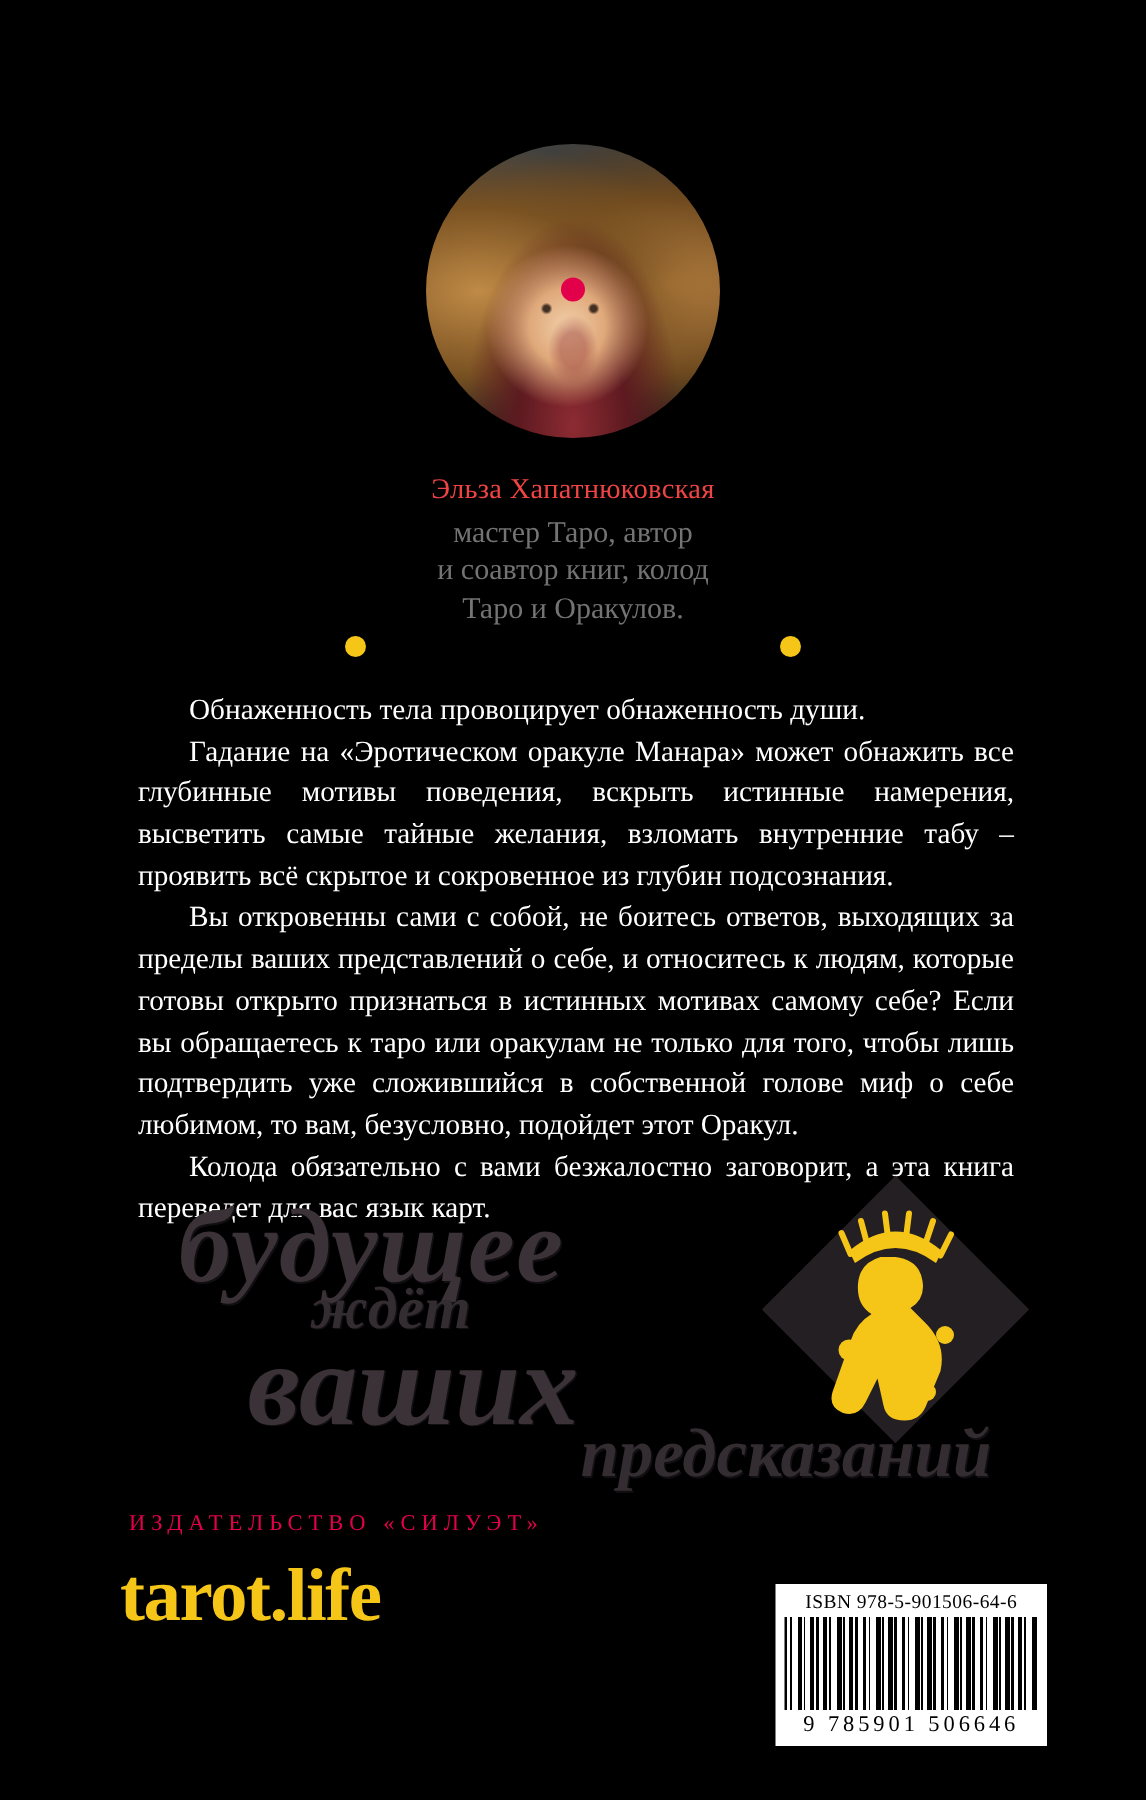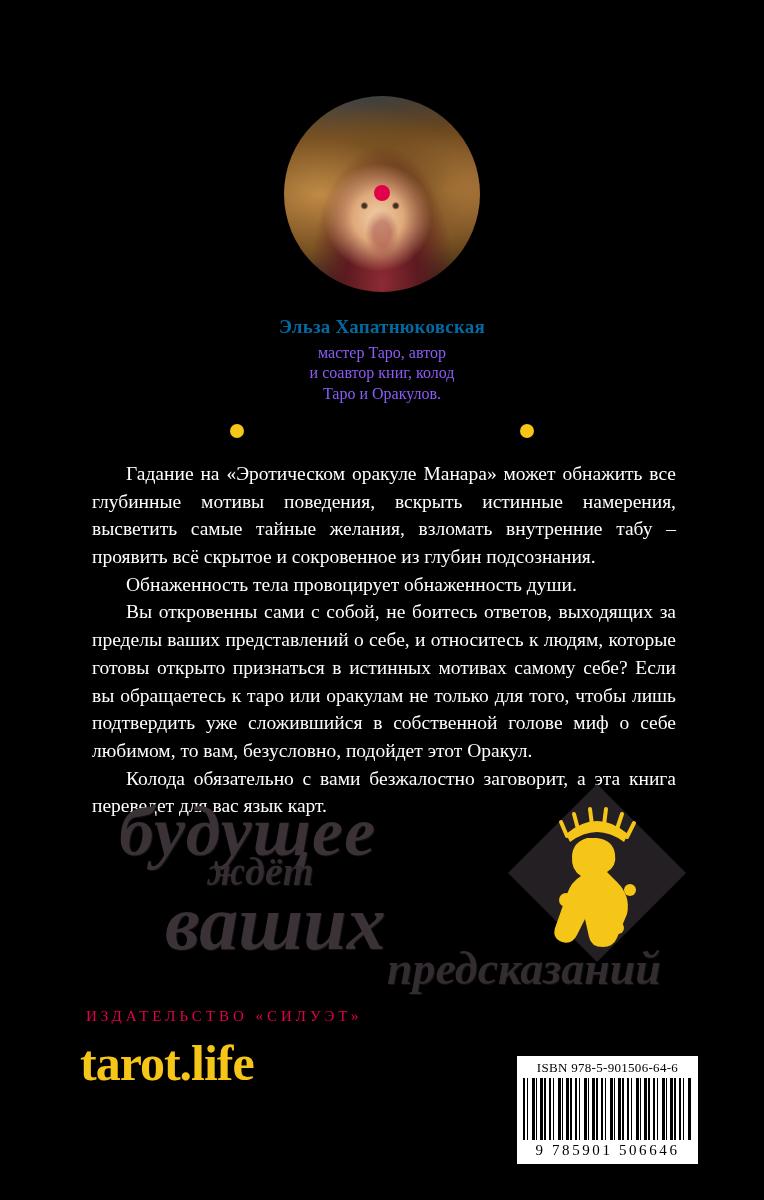--- a/index.html
+++ b/index.html
@@ -80,32 +80,32 @@
       linear-gradient(90deg, rgba(0,0,0,0) 30%, rgba(10,10,12,.92) 33%, rgba(10,10,12,.92) 47%, rgba(0,0,0,0) 50%,
         rgba(0,0,0,0) 52%, rgba(10,10,12,.92) 55%, rgba(10,10,12,.92) 69%, rgba(0,0,0,0) 72%),
       radial-gradient(ellipse at 50% 84%, rgba(120,70,60,.5) 0 8%, rgba(120,70,60,0) 16%);
     -webkit-mask-image: radial-gradient(ellipse at 50% 43%, #000 0 42%, rgba(0,0,0,0) 58%);
             mask-image: radial-gradient(ellipse at 50% 43%, #000 0 42%, rgba(0,0,0,0) 58%);
   }
 
   .author-name {
     margin-top: 24px;
     font-size: 19px;
-    font-weight: bold;
-    color: #0369a1;
+    font-weight: normal;
+    color: #ef4444;
     letter-spacing: .2px;
     text-align: left;
     line-height: 1.2;
   }
   .author-desc {
     margin-top: 4px;
-    font-size: 16px;
+    font-size: 20px;
     line-height: 1.28;
     text-align: center;
-    color: #8b5cf6;
+    color: #737373;
   }
   .center-dot {
     position: absolute;
     top: 185px;
     left: 50%;
     transform: translateX(-50%);
     width: 16px;
     height: 16px;
     border-radius: 50%;
     background: #e3004a;
@@ -274,22 +274,22 @@
   <div class="bullets">
     <div class="slot">
       <div class="bullet-dot"></div>
     </div>
     <div class="slot">
       <div class="bullet-dot"></div>
     </div>
   </div>
 
   <div class="body-text">
+    <p>Обнаженность тела провоцирует обнаженность души.</p>
     <p>Гадание на «Эротическом оракуле Манара» может обнажить все глубинные мотивы поведения, вскрыть истинные намерения, высветить самые тайные желания, взломать внутренние табу – проявить всё скрытое и сокровенное из глубин подсознания.</p>
-    <p>Обнаженность тела провоцирует обнаженность души.</p>
     <p>Вы откровенны сами с собой, не боитесь ответов, выходящих за пределы ваших представлений о себе, и относитесь к людям, которые готовы открыто признаться в истинных мотивах самому себе?  Если вы обращаетесь к таро или оракулам не только для того, чтобы лишь подтвердить уже сложившийся в собственной голове миф о себе любимом, то вам, безусловно, подойдет этот Оракул.</p>
     <p>Колода обязательно с вами безжалостно заговорит, а эта книга переведет для вас язык карт.</p>
   </div>
 
   <div class="slogan">
     <span class="w1">будущее</span>
     <span class="w2">ждёт</span>
     <span class="w3">ваших</span>
     <span class="w4">предсказаний</span>
   </div>

